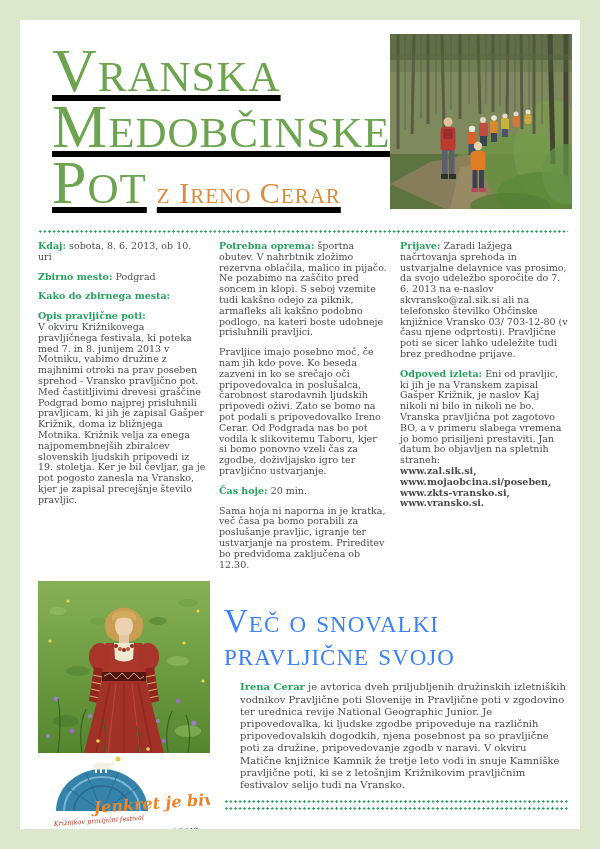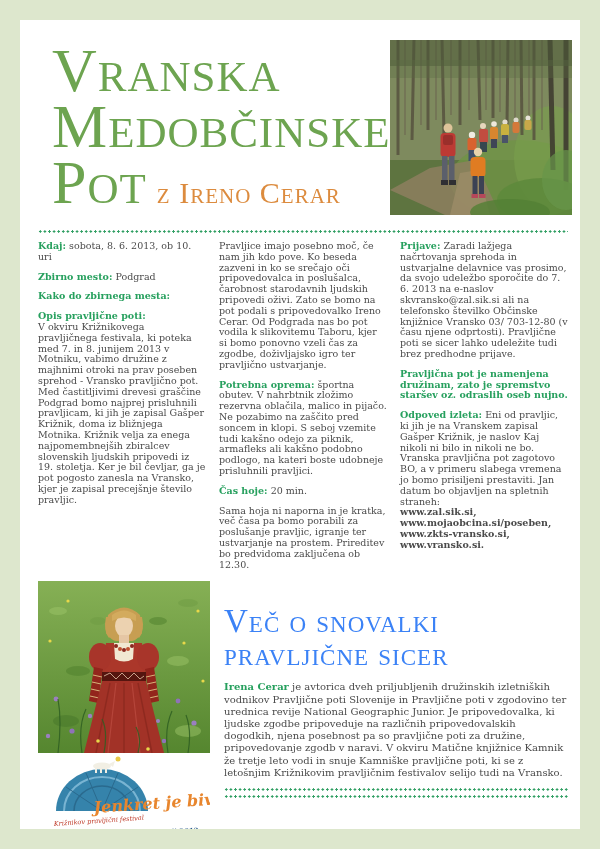--- a/index.html
+++ b/index.html
@@ -10,21 +10,21 @@
     position:relative;
   }
   .page{
     position:absolute; left:20px; top:20px; right:20px; bottom:20px;
     background:#ffffff;
     box-sizing:border-box;
     padding:14px 12px 8px 18px;
     overflow:hidden;
   }
   
-  .header{display:flex; align-items:center;}
+  .header{display:flex; align-items:flex-start;text-decoration:underline;}
   .title-block{flex:1; padding-left:14px; padding-top:8px;}
   .main-title{
     font-family:"Liberation Serif", serif;
     font-variant:small-caps;
     font-weight:normal;
     color:#6da450;
     font-size:62px;
     line-height:56px;
     letter-spacing:1px;
   }
@@ -63,21 +63,21 @@
   .about-right{flex:1; min-width:0; padding-left:6px;}
   .about-heading{
     font-family:"Liberation Serif", serif;
     font-variant:small-caps;
     color:#3b82f6;
     font-size:33px;
     line-height:33px;
     letter-spacing:1px;
     margin:24px 0 10px 0;
   }
-  .about-text{font-size:10px; line-height:12.2px; color:#4a4a4a; margin:0 0 9px 0;}
+  .about-text{font-size:10px; line-height:12.2px; color:#4a4a4a; margin:0 0 9px 16px;}
   .name-green{color:#27a05e; font-weight:bold;}
   .credit{
     font-size:9px; line-height:12px; font-style:italic; color:#9ba89a; margin:7px 0;
   }
   .dotted.part{margin:4px 0;}
 </style>
 </head>
 <body>
 
 <div class="page">
@@ -173,28 +173,27 @@
   <div class="dotted full"></div>
 
   <div class="cols">
     <div class="col">
       <p><span class="lbl">Kdaj:</span> <span>sobota, 8. 6. 2013, ob 10. uri</span></p>
       <p><span class="lbl">Zbirno mesto:</span> <span>Podgrad</span></p>
       <p><span class="lbl block">Kako do zbirnega mesta:</span></p>
       <p><span class="lbl block">Opis pravljične poti:</span><span>V okviru Križnikovega pravljičnega festivala, ki poteka med 7. in 8. junijem 2013 v Motniku, vabimo družine z majhnimi otroki na prav poseben sprehod - Vransko pravljično pot. Med častitljivimi drevesi graščine Podgrad bomo najprej prisluhnili pravljicam, ki jih je zapisal Gašper Križnik, doma iz bližnjega Motnika. Križnik velja za enega najpomembnejših zbiralcev slovenskih ljudskih pripovedi iz 19. stoletja. Ker je bil čevljar, ga je pot pogosto zanesla na Vransko, kjer je zapisal precejšnje število pravljic.</span></p>
     </div>
     <div class="col">
+      <p><span class="lbl">Potrebna oprema:</span> <span>športna obutev. V nahrbtnik zložimo rezervna oblačila, malico in pijačo. Ne pozabimo na zaščito pred soncem in klopi. S seboj vzemite tudi kakšno odejo za piknik, armafleks ali kakšno podobno podlogo, na kateri boste udobneje prisluhnili pravljici.</span></p>
       <p>Pravljice imajo posebno moč, če nam jih kdo pove. Ko beseda zazveni in ko se srečajo oči pripovedovalca in poslušalca, čarobnost starodavnih ljudskih pripovedi oživi. Zato se bomo na pot podali s pripovedovalko Ireno Cerar. Od Podgrada nas bo pot vodila k slikovitemu Taboru, kjer si bomo ponovno vzeli čas za zgodbe, doživljajsko igro ter pravljično ustvarjanje.</p>
-      <p><span class="lbl">Potrebna oprema:</span> <span>športna obutev. V nahrbtnik zložimo rezervna oblačila, malico in pijačo. Ne pozabimo na zaščito pred soncem in klopi. S seboj vzemite tudi kakšno odejo za piknik, armafleks ali kakšno podobno podlogo, na kateri boste udobneje prisluhnili pravljici.</span></p>
       <p><span class="lbl">Čas hoje:</span> <span>20 min.</span></p>
       <p>Sama hoja ni naporna in je kratka, več časa pa bomo porabili za poslušanje pravljic, igranje ter ustvarjanje na prostem. Prireditev bo predvidoma zaključena ob 12.30.</p>
     </div>
     <div class="col">
       <p><span class="lbl">Prijave:</span> <span>Zaradi lažjega načrtovanja sprehoda in ustvarjalne delavnice vas prosimo, da svojo udeležbo sporočite do 7. 6. 2013 na e-naslov skvransko@zal.sik.si ali na telefonsko številko Občinske knjižnice Vransko 03/ 703-12-80 (v času njene odprtosti). Pravljične poti se sicer lahko udeležite tudi brez predhodne prijave.</span></p>
-      <p class="boldnote">Pravljična pot je namenjena družinam, zato je spremstvo staršev oz. odraslih oseb nujno.</p>
       <p>
         <span class="lbl">Odpoved izleta:</span> <span>Eni od pravljic, ki jih je na Vranskem zapisal Gašper Križnik, je naslov Kaj nikoli ni bilo in nikoli ne bo. Vranska pravljična pot zagotovo BO, a v primeru slabega vremena jo bomo prisiljeni prestaviti. Jan datum bo objavljen na spletnih straneh:</span>
         <span class="weblink">www.zal.sik.si,</span>
         <span class="weblink">www.mojaobcina.si/poseben,</span>
         <span class="weblink">www.zkts-vransko.si,</span>
         <span class="weblink">www.vransko.si.</span>
       </p>
     </div>
   </div>
 
@@ -309,21 +308,21 @@
           <text x="56" y="58" font-size="16" font-family="DejaVu Serif, serif" font-style="italic" font-weight="bold" fill="#e8862e" transform="rotate(-4 56 58)">Jenkret je biv...</text>
           <text x="16" y="71" font-size="6.5" font-family="DejaVu Serif, serif" font-style="italic" fill="#bf3b2a" transform="rotate(-4 16 71)">Križnikov pravljični festival</text>
           <text x="58" y="83" font-size="7" font-family="DejaVu Serif, serif" font-style="italic" font-weight="bold" fill="#2c5e8d" transform="rotate(-3 58 83)">Motnik, 7. in 8. junij 2013</text>
         </svg>
       </div>
     </div>
 
     <div class="about-right">
       <div class="about-heading">
         <span>Več o snovalki</span><br>
-        <span>pravljične sicer</span>
+        <span>pravljične svojo</span>
       </div>
       <p class="about-text"><span class="name-green">Irena Cerar</span> <span>je avtorica dveh priljubljenih družinskih izletniških vodnikov Pravljične poti Slovenije in Pravljične poti v zgodovino ter urednica revije National Geographic Junior. Je pripovedovalka, ki ljudske zgodbe pripoveduje na različnih pripovedovalskih dogodkih, njena posebnost pa so pravljične poti za družine, pripovedovanje zgodb v naravi. V okviru Matične knjižnice Kamnik že tretje leto vodi in snuje Kamniške pravljične poti, ki se z letošnjim Križnikovim pravljičnim festivalov selijo tudi na Vransko.</span></p>
 
       <div class="dotted part"></div>
       <div class="dotted part"></div>
 
     </div>
   </div>
 
 </div>

